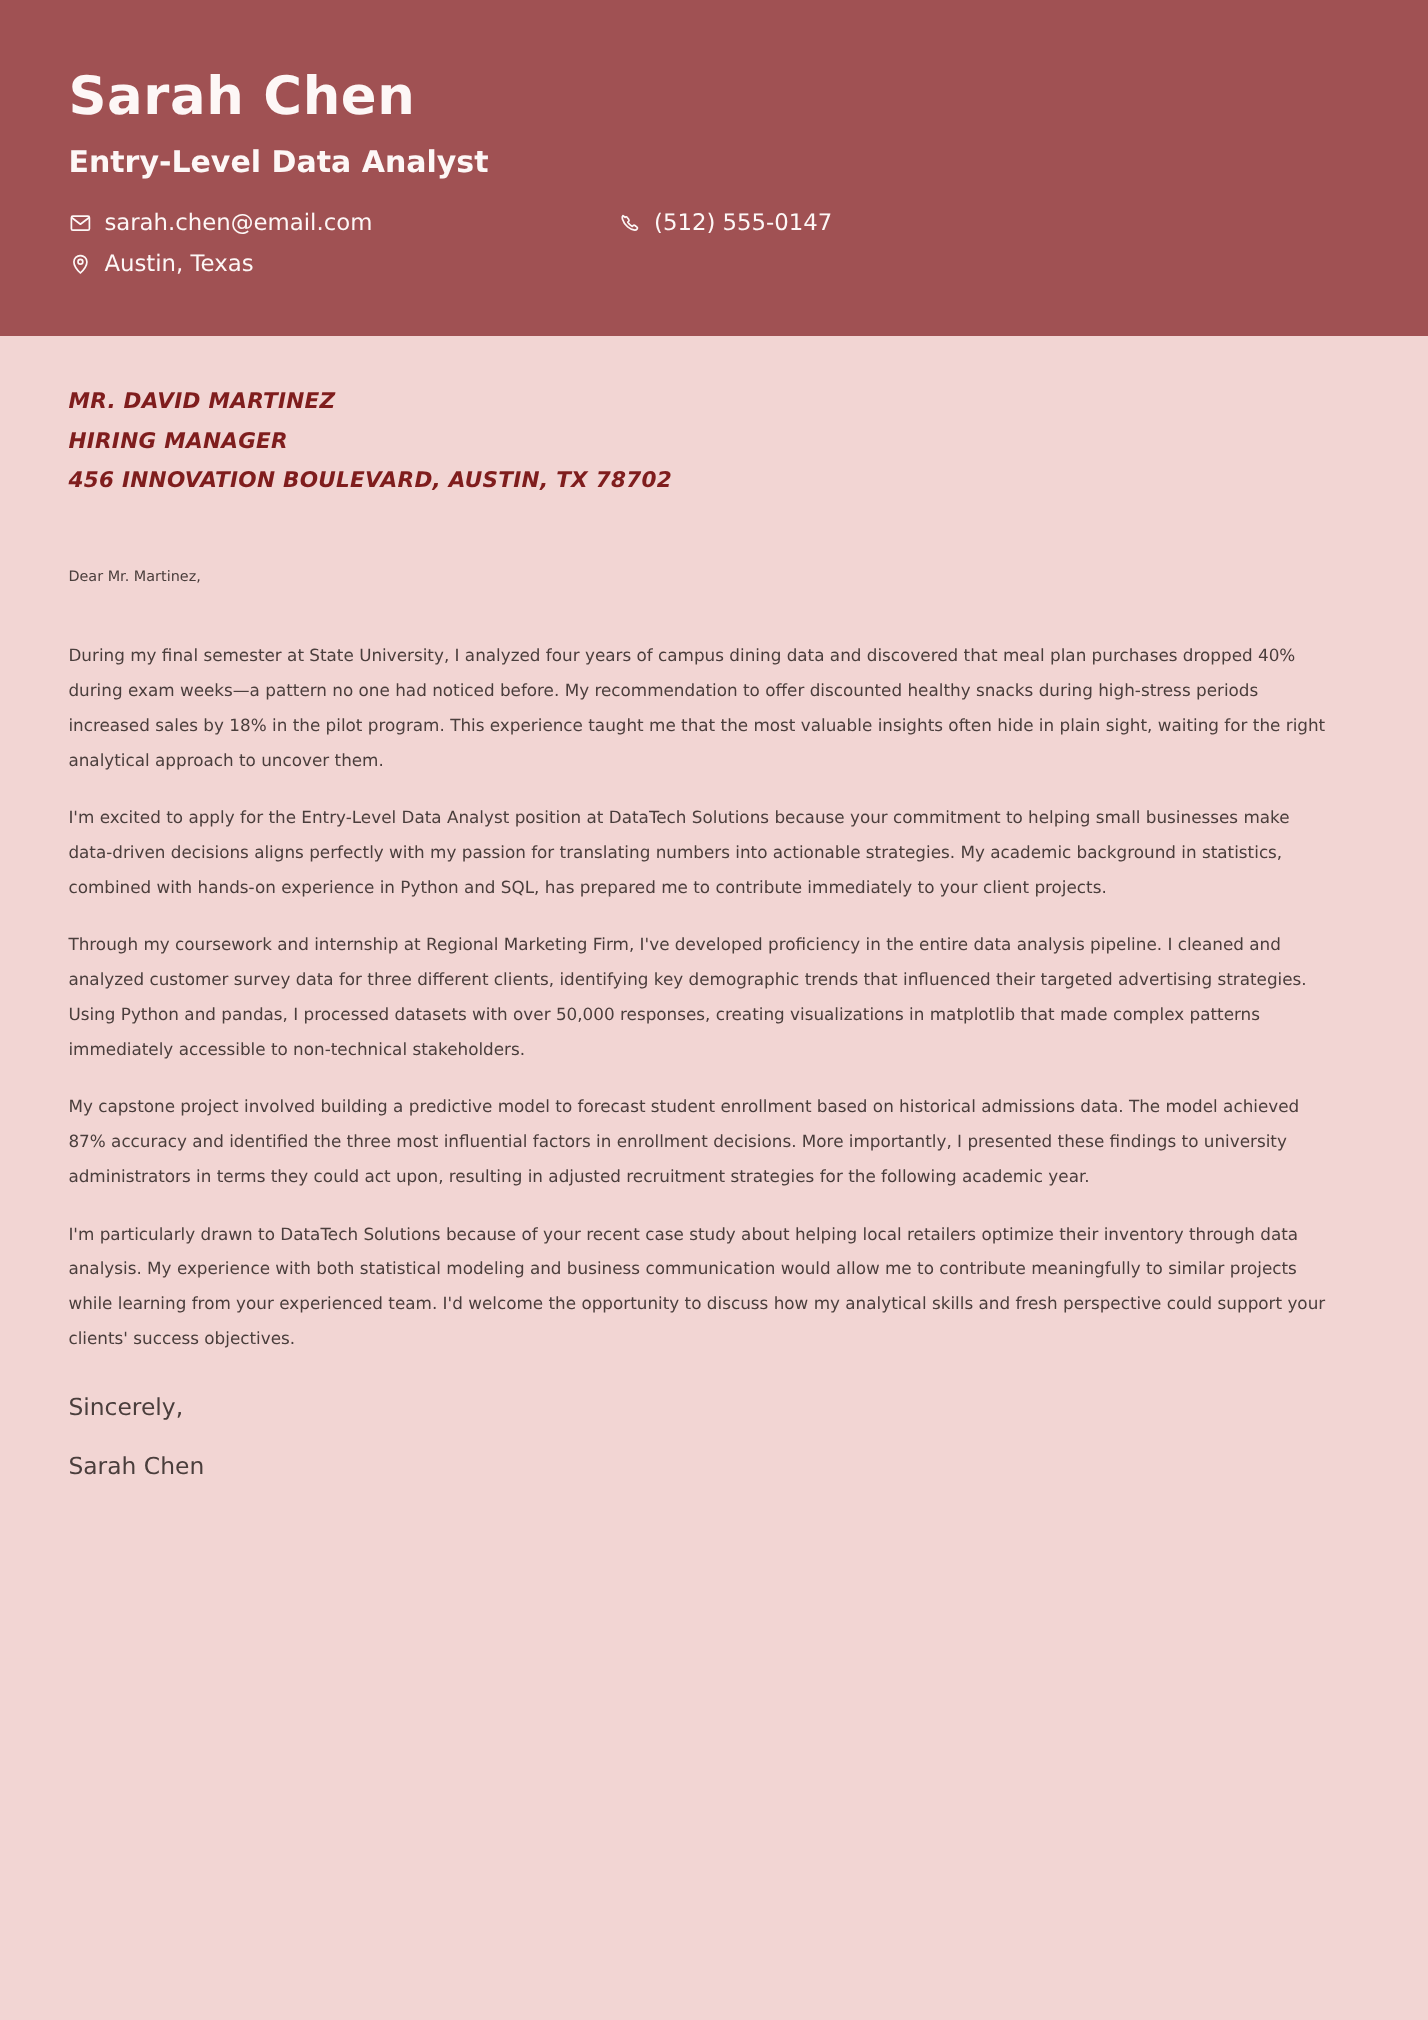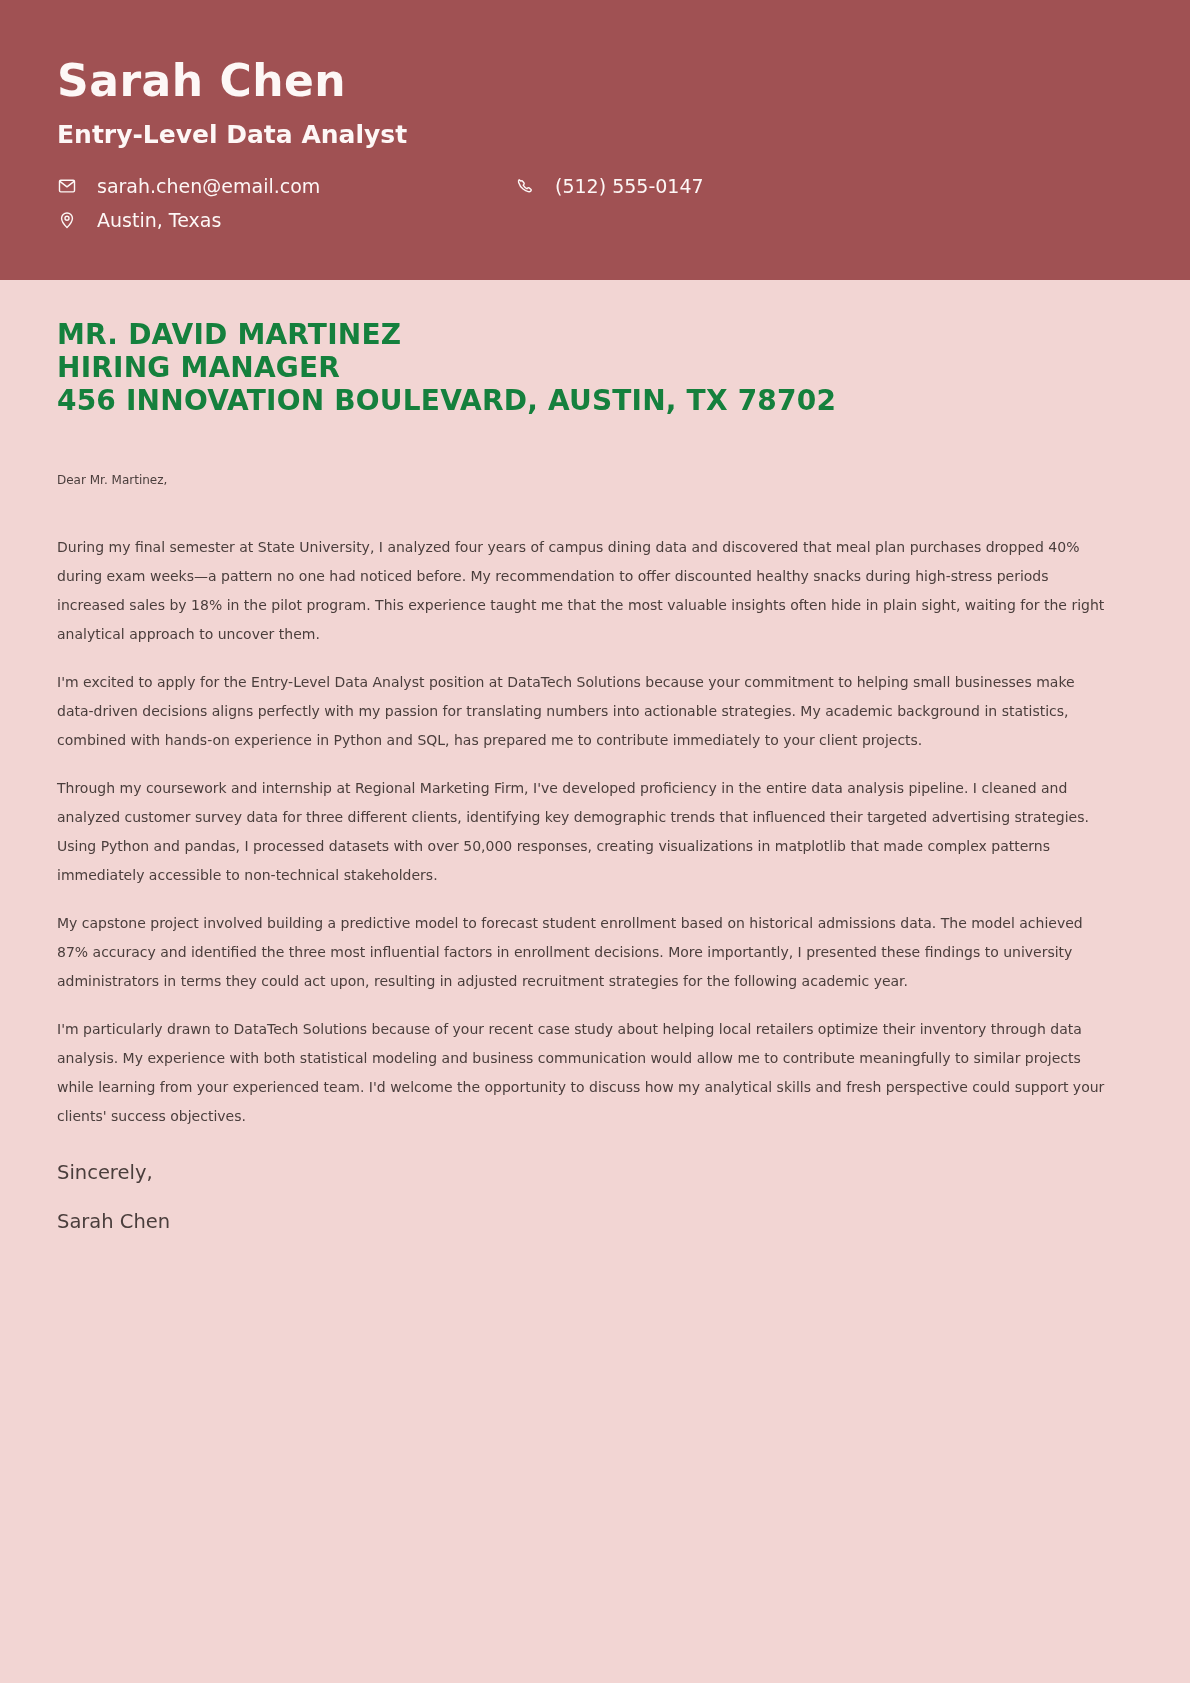--- a/index.html
+++ b/index.html
@@ -41,43 +41,44 @@
   .contact {
     margin-top: 26px;
     display: grid;
     grid-template-columns: 458px auto;
     row-gap: 12px;
     font-size: 19px;
   }
   .contact-item {
     display: flex;
     align-items: center;
-    gap: 20px;
+    gap: 10px;
     white-space: nowrap;
   }
   .contact-item .icon {
     display: inline-flex;
     width: 20px;
     height: 20px;
     flex: 0 0 auto;
   }
   .contact-item .icon svg { width: 20px; height: 20px; }
 
   
   .letter {
     flex: 1 1 auto;
     padding: 38px 57px 0 57px;
   }
   .recipient {
-    color: #15803d;
+    color: #7f1d1d;
     font-weight: bold;
-    font-size: 28px;
+    font-size: 18px;
     line-height: 33px;
     text-transform: uppercase;
     letter-spacing: 0.2px;
+    font-style: italic;
   }
   .salutation {
     margin-top: 56px;
     font-size: 12px;
   }
   .paragraphs {
     margin-top: 46px;
   }
   .paragraphs p {
     font-size: 14px;

